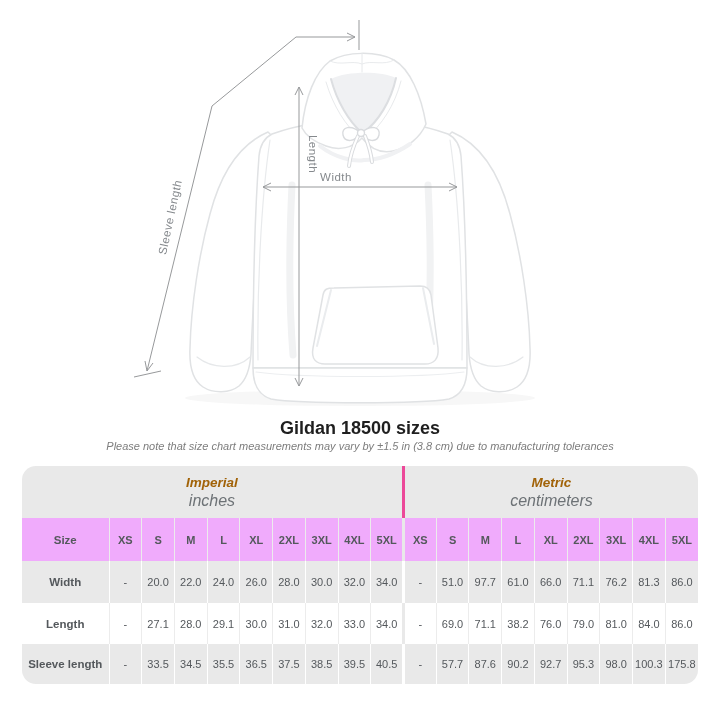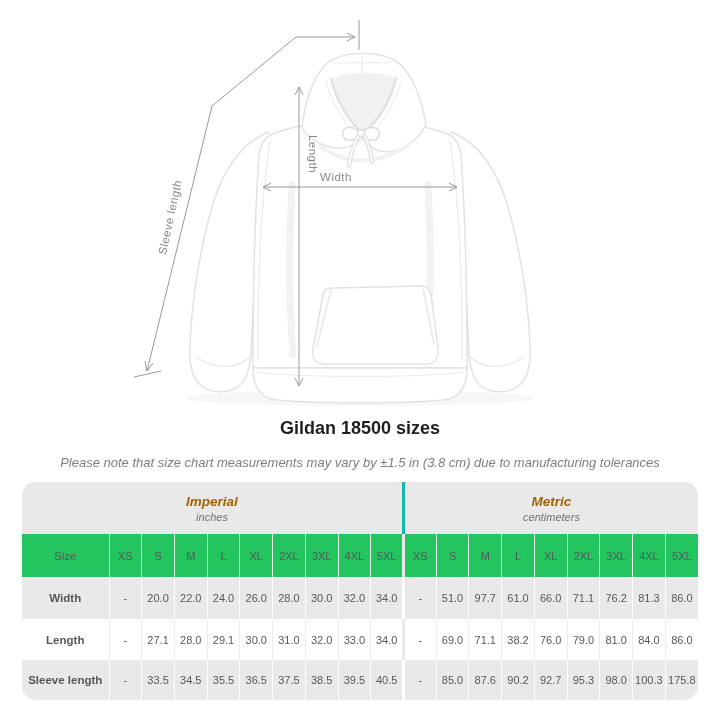--- a/index.html
+++ b/index.html
@@ -21,23 +21,23 @@
   }
   .heading { text-align: center; padding-top: 7px; }
   .page-title {
     margin: 0;
     font-size: 18px;
     font-weight: bold;
     color: #1f1f1f;
     line-height: 22px;
   }
   .page-note {
-    margin: 17px 0 0 0;
+    margin: 1px 0 0 0;
     font-style: italic;
-    font-size: 13px;
+    font-size: 11px;
     color: #7d7d7d;
     line-height: 13px;
   }
   .table-wrap {
     margin: 13px 22px 0 22px;
     border-radius: 14px;
     overflow: hidden;
   }
   table.size-table {
     width: 100%;
@@ -48,26 +48,26 @@
   .size-table th, .size-table td {
     text-align: center;
     vertical-align: middle;
     font-size: 11px;
     padding: 0;
     overflow: hidden;
     white-space: nowrap;
   }
   tr.section-row { height: 52px; }
   tr.section-row td { background: #e9e9e9; }
-  tr.section-row td.sec-metric { border-left: 3px solid #14b8a6; }
+  tr.section-row td.sec-metric { border-left: 3px solid #ec4899; }
   .sec-label { font-weight: bold; font-style: italic; font-size: 13.5px; color: #a16207; }
-  .sec-sub { font-style: italic; font-size: 11px; color: #6d7276; margin-top: 2px; }
+  .sec-sub { font-style: italic; font-size: 16px; color: #6d7276; margin-top: 2px; }
 
   tr.sizes-row { height: 43px; }
-  tr.sizes-row th { background: #22c55e; font-weight: normal; border-left: 1px solid #ececec; font-size: 11px; margin-top: 7px; }
+  tr.sizes-row th { background: #f0abfc; font-weight: bold; border-left: 1px solid #ececec; font-size: 11px; margin-top: 7px; }
   tr.sizes-row th:first-child { border-left: none; font-size: 11.5px; }
   tr.sizes-row th.sec-split { border-left: 3px solid #e9e9e9; }
 
   tr.data-row td { border-left: 1px solid; }
   tr.data-row td:first-child { border-left: none; font-weight: bold; font-size: 11.5px; }
   tr.row-gray td { background: #e9e9e9; border-left-color: #ffffff; }
   tr.row-gray td.sec-split { border-left: 3px solid #ffffff; }
   tr.row-white td { background: #ffffff; border-left-color: #ececec; }
   tr.row-white td.sec-split { border-left: 3px solid #e9e9e9; }
   tr.r1 { height: 42px; }
@@ -256,21 +256,21 @@
         <td>-</td>
         <td>33.5</td>
         <td>34.5</td>
         <td>35.5</td>
         <td>36.5</td>
         <td>37.5</td>
         <td>38.5</td>
         <td>39.5</td>
         <td>40.5</td>
         <td class="sec-split">-</td>
-        <td>85.0</td>
+        <td>57.7</td>
         <td>87.6</td>
         <td>90.2</td>
         <td>92.7</td>
         <td>95.3</td>
         <td>98.0</td>
         <td>100.3</td>
         <td>175.8</td>
       </tr>
     </tbody>
   </table>

